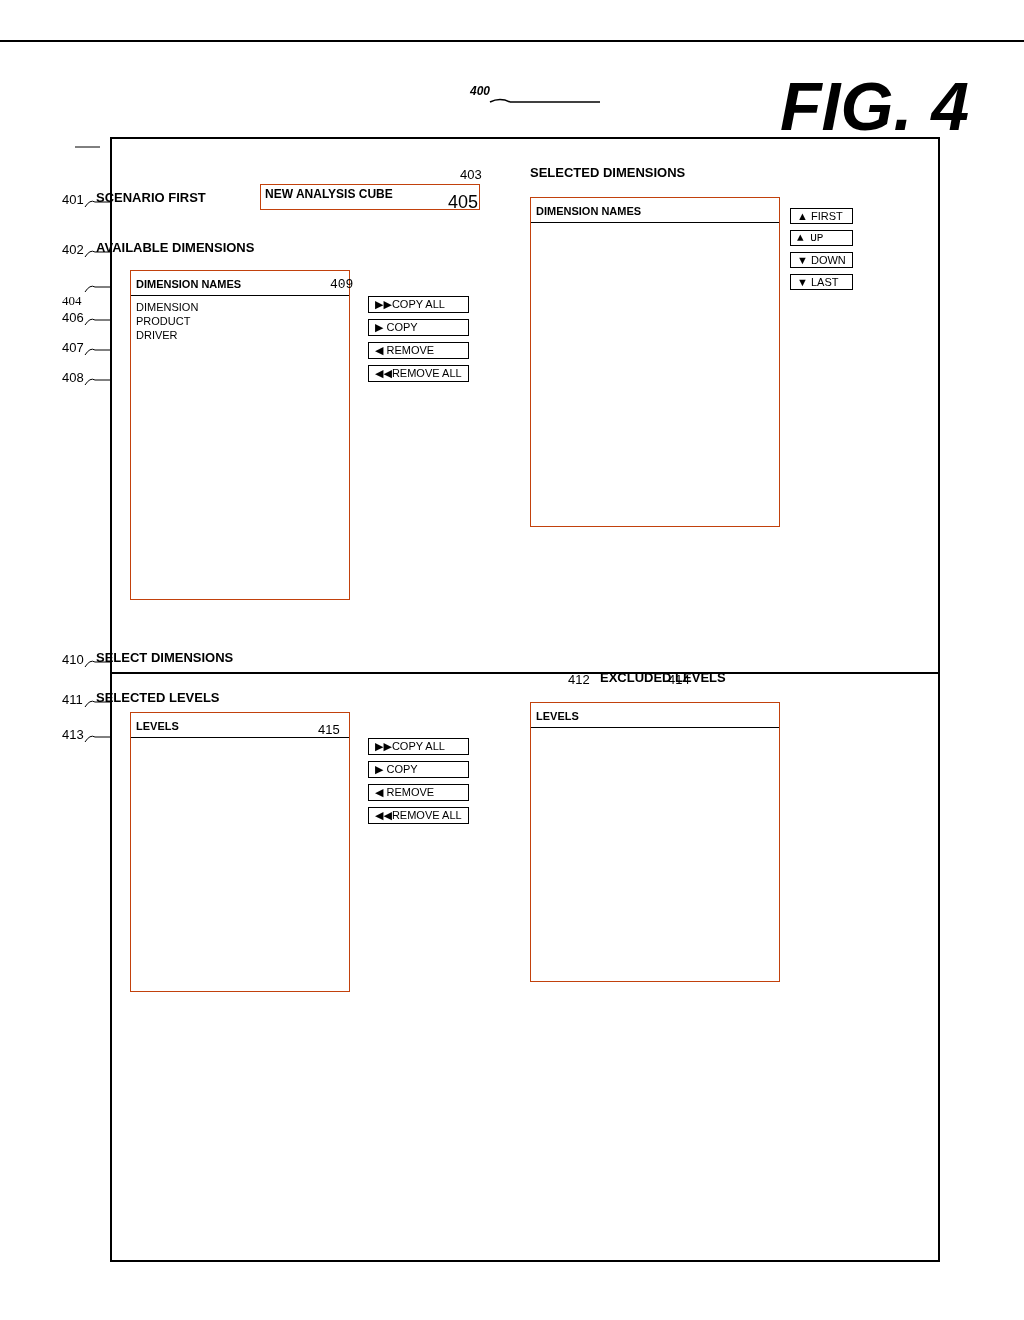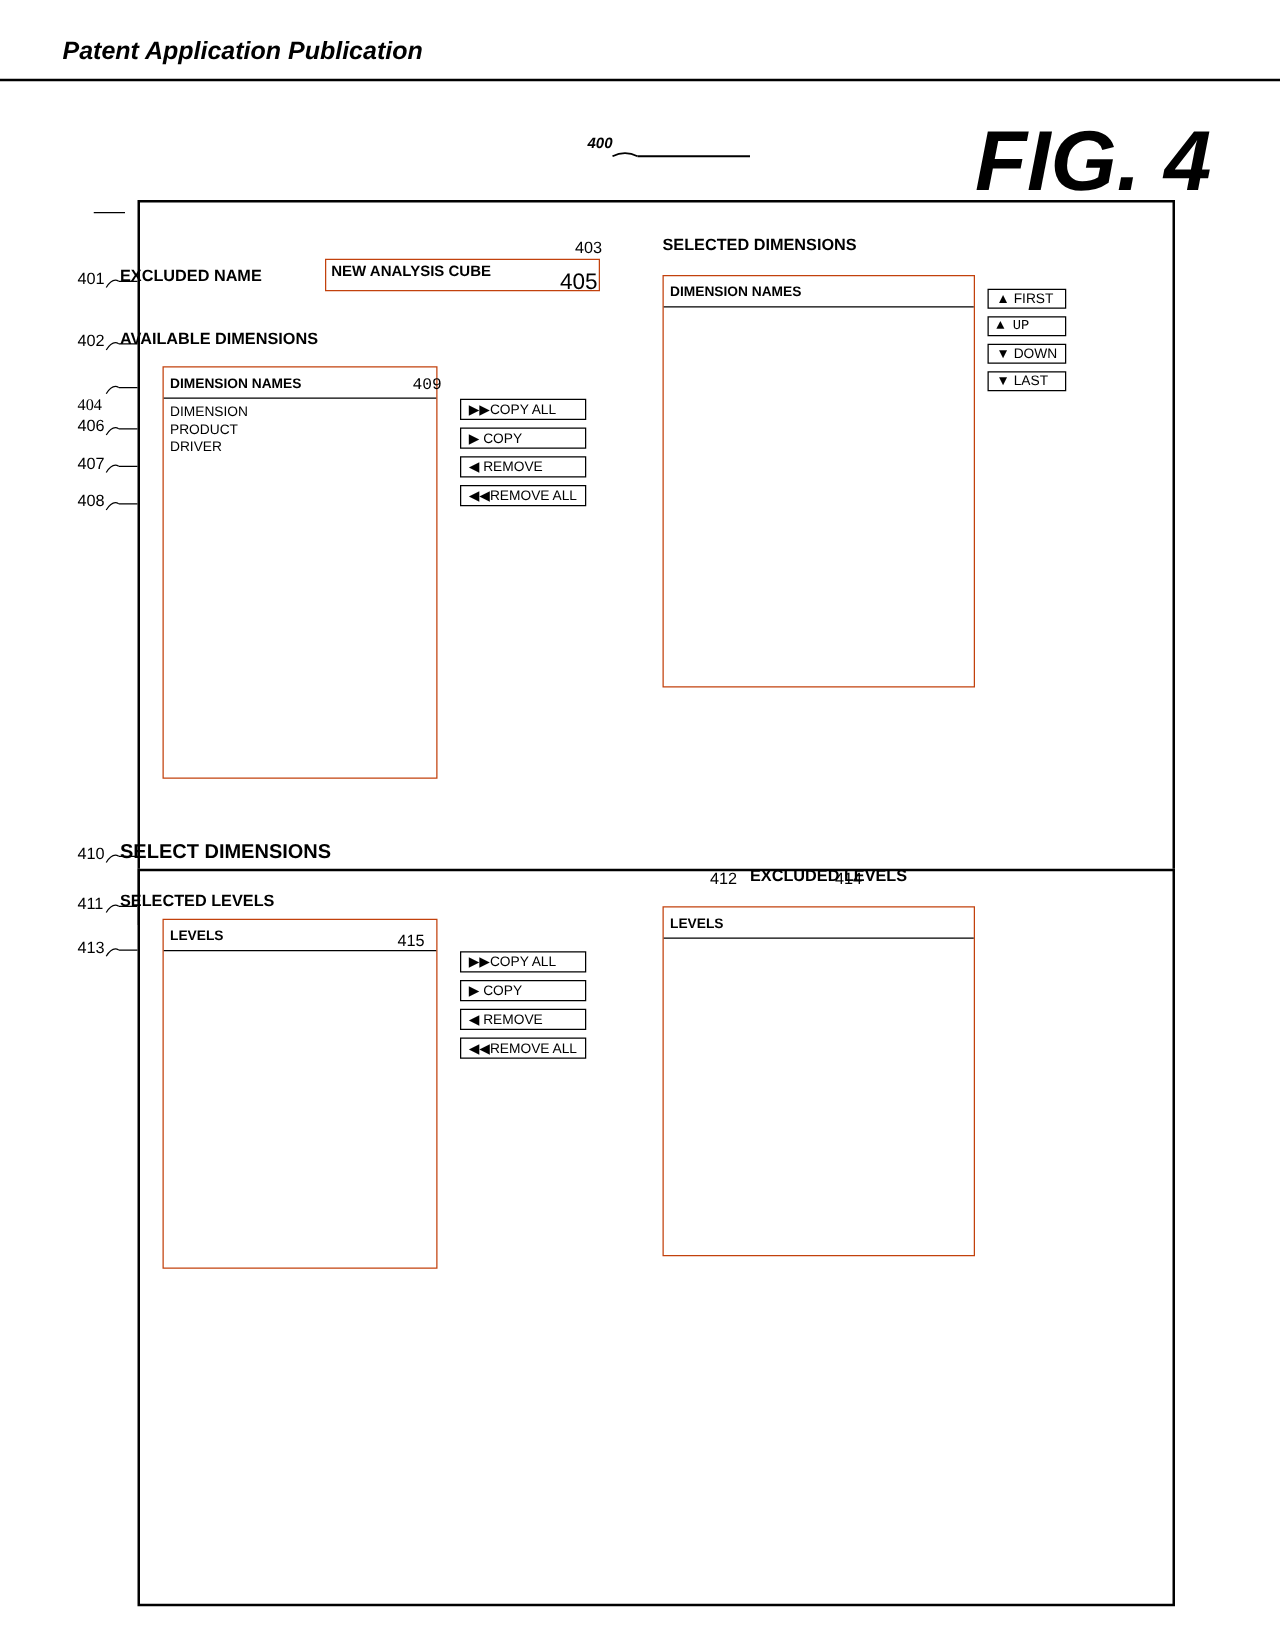--- a/index.html
+++ b/index.html
@@ -88,21 +88,20 @@
       height: 100%;
       pointer-events: none;
     }
   </style>
 </head>
 <body>
 
 <div class="page">
 
   <div class="header">
-    <div style="font-size:20px; font-weight:bold; font-style:italic;">Patent Application Publication</div>
   </div>
 
   <div class="content">
 
     <svg class="svg-overlay">
 
       <path d="M 490,60 Q 500,55 510,60" stroke="#000" stroke-width="1.5" fill="none"></path>
       <line x1="510" y1="60" x2="600" y2="60" stroke="#000" stroke-width="1.5"></line>
 
       <line x1="75" y1="105" x2="100" y2="105" stroke="#000" stroke-width="1"></line>
@@ -157,21 +156,21 @@
     </svg>
 
     <div class="fig-label" style="position:absolute; right:55px; top:25px; font-size:68px; font-weight:900; font-style:italic; font-family:'Arial Black',Arial,sans-serif;">FIG. 4</div>
 
     <div style="position:absolute; left:470px; top:42px; font-size:12px; font-weight:bold;font-style:italic;">400</div>
 
     <div class="box-dashed" style="left:110px; top:95px; width:830px; height:580px; border:2px solid #000;">
     </div>
 
     <div style="position:absolute; left:62px; top:150px; font-size:13px;">401</div>
-    <div style="position:absolute; left:96px; top:148px; font-size:13px; font-weight:bold; white-space:nowrap;">EXCLUDED NAME</div>
+    <div style="position:absolute; left:96px; top:148px; font-size:13px; font-weight:bold; white-space:nowrap;">SCENARIO FIRST</div>
 
     <div class="box" style="left:260px; top:142px; width:220px; height:26px;">
       <span style="font-size:12px; padding:2px 4px; font-weight:bold; display:block;">NEW ANALYSIS CUBE</span>
     </div>
 
     <div style="position:absolute; left:62px; top:200px; font-size:13px;">402</div>
     <div style="position:absolute; left:96px; top:198px; font-size:13px; font-weight:bold; white-space:nowrap;">AVAILABLE DIMENSIONS</div>
 
     <div class="box" style="left:130px; top:228px; width:220px; height:330px;">
 
@@ -213,21 +212,21 @@
     </div>
 
     <div style="position:absolute; left:790px; top:165px; display:flex; flex-direction:column; gap:4px;">
       <button class="btn-item" style="font-size:11px;">▲ FIRST</button>
       <button class="btn-item" style="font-size:11px;font-family:Liberation Mono, monospace;">▲ UP</button>
       <button class="btn-item" style="font-size:11px;">▼ DOWN</button>
       <button class="btn-item" style="font-size:11px;">▼ LAST</button>
     </div>
 
     <div style="position:absolute; left:62px; top:610px; font-size:13px;">410</div>
-    <div style="position:absolute; left:96px; top:608px; font-size:16px; font-weight:bold; white-space:nowrap;">SELECT DIMENSIONS</div>
+    <div style="position:absolute; left:96px; top:608px; font-size:13px; font-weight:bold; white-space:nowrap;">SELECT DIMENSIONS</div>
 
     <div class="box-dashed" style="left:110px; top:630px; width:830px; height:590px; border:2px solid #000;">
     </div>
 
     <div style="position:absolute; left:62px; top:650px; font-size:13px;">411</div>
     <div style="position:absolute; left:96px; top:648px; font-size:13px; font-weight:bold; white-space:nowrap;">SELECTED LEVELS</div>
 
     <div style="position:absolute; left:62px; top:685px; font-size:13px;">413</div>
 
     <div class="box" style="left:130px; top:670px; width:220px; height:280px;">

